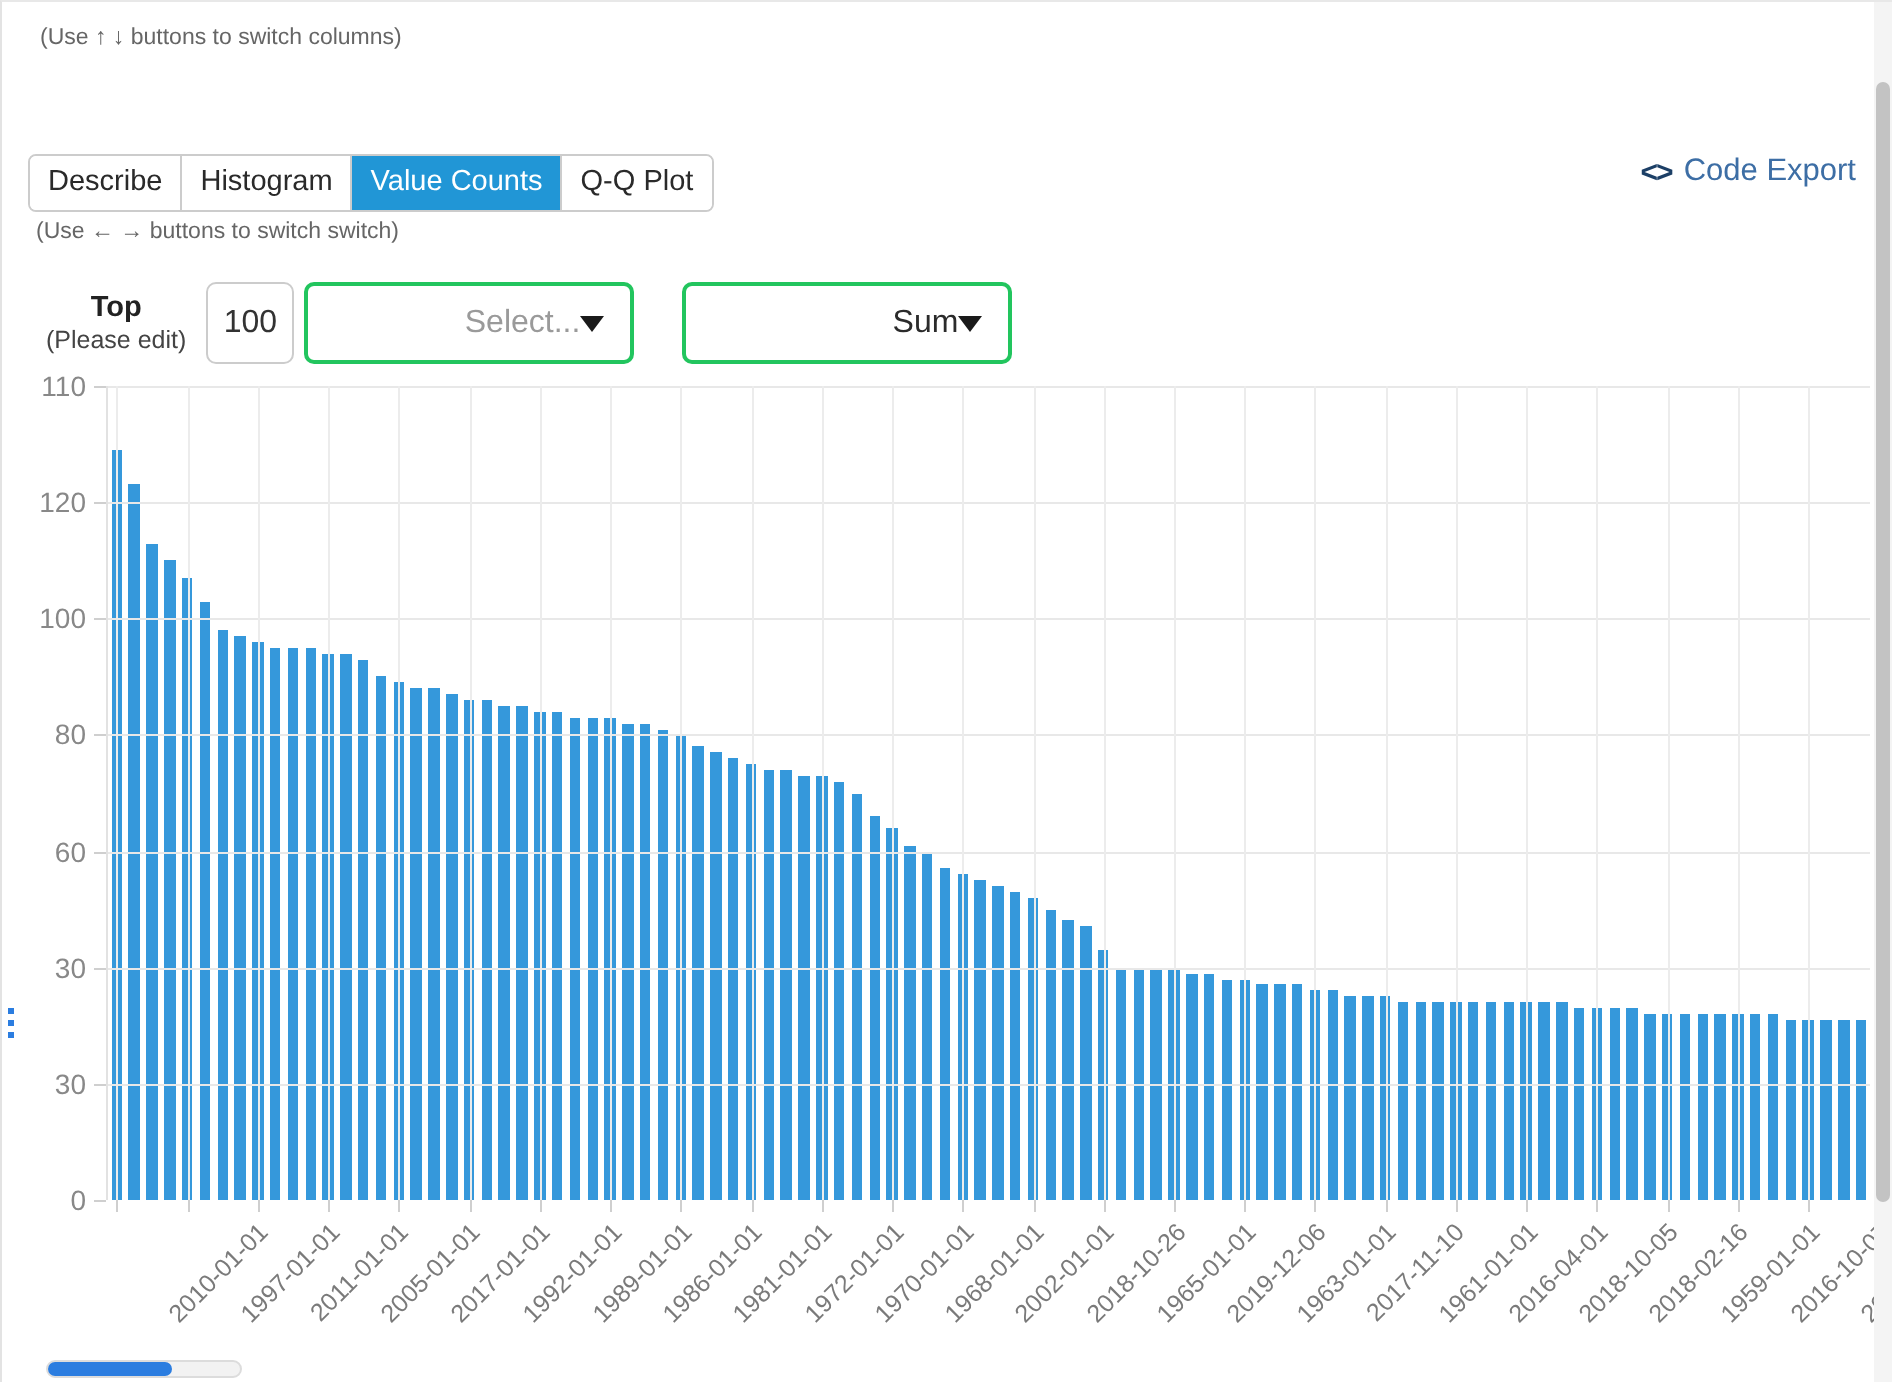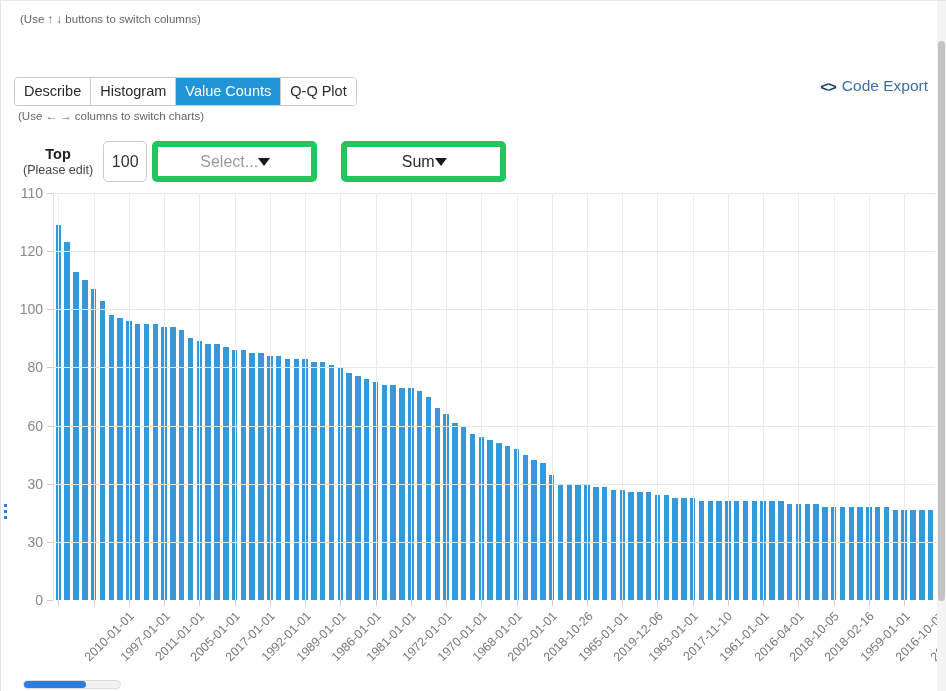--- a/index.html
+++ b/index.html
@@ -83,23 +83,23 @@
   .ctl-label .l1 { font-size: 14.5px; font-weight: bold; color: #222; line-height: 17px; }
   .ctl-label .l2 { font-size: 12.5px; color: #444; line-height: 15px; }
 
   .num-input {
     width: 44px; height: 41px; border: 1px solid #ccc; border-radius: 5px;
     font-size: 16px; color: #333; text-align: center; background: #fff;
     font-family: "Liberation Sans", sans-serif; padding: 0;
   }
 
   .select-box {
-    height: 41px; border: 6px solid #22c55e; border-radius: 5px;
+    height: 41px; border: 2px solid #22c55e; border-radius: 5px;
     background: #fff; display: flex; align-items: center;
-    justify-content: center; padding: 0 13px 0 14px; cursor: pointer;
+    justify-content: flex-end; padding: 0 13px 0 14px; cursor: pointer;
   }
   .select-box.wide { width: 165px; margin-left: 5px; }
   .select-box.narrow { width: 165px; margin-left: 24px; }
   .select-val { font-size: 16px; color: #2b2b2b; }
   .select-val.placeholder { color: #9a9a9a; }
   .caret {
     width: 0; height: 0; border-left: 6px solid transparent;
     border-right: 6px solid transparent; border-top: 8px solid #1a1a1a;
   }
 
@@ -179,21 +179,21 @@
 
   </div>
 
   <div class="tabs-row">
     <div class="tabs">
       <div class="tab">Describe</div>
       <div class="tab">Histogram</div>
       <div class="tab active">Value Counts</div>
       <div class="tab">Q-Q Plot</div>
     </div>
-    <div class="tabs-hint">(Use ← → columns to switch charts)</div>
+    <div class="tabs-hint">(Use ← → buttons to switch switch)</div>
   </div>
 
   <div class="code-export">
     <span class="code-icon">&lt;&gt;</span>
     <span>Code Export</span>
   </div>
 
   <div class="controls">
     <div class="ctl-label">
       <div class="l1">Top</div>

